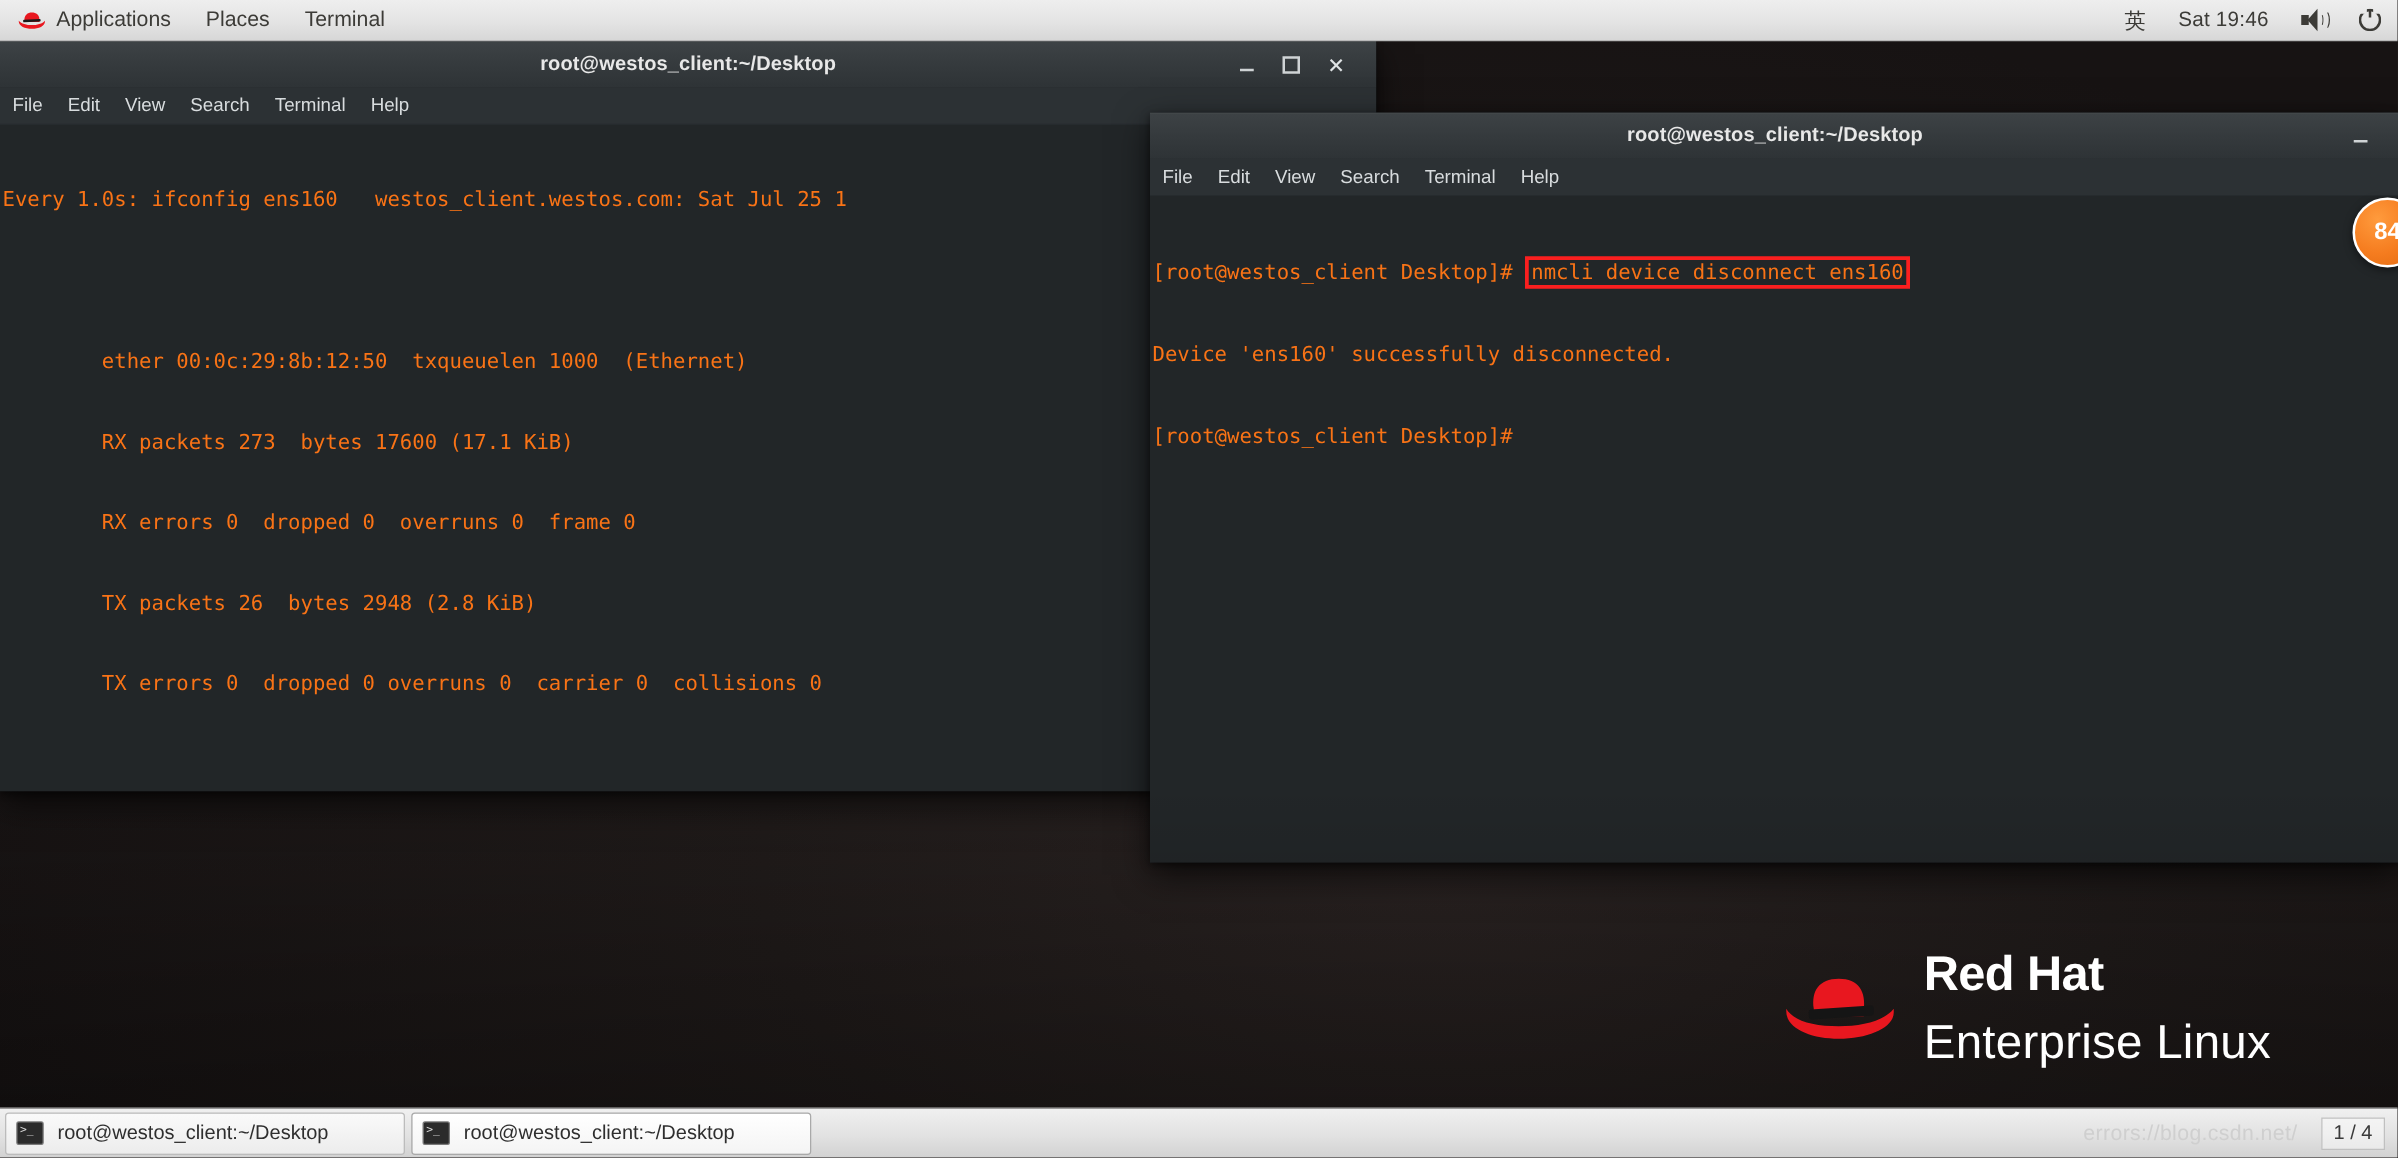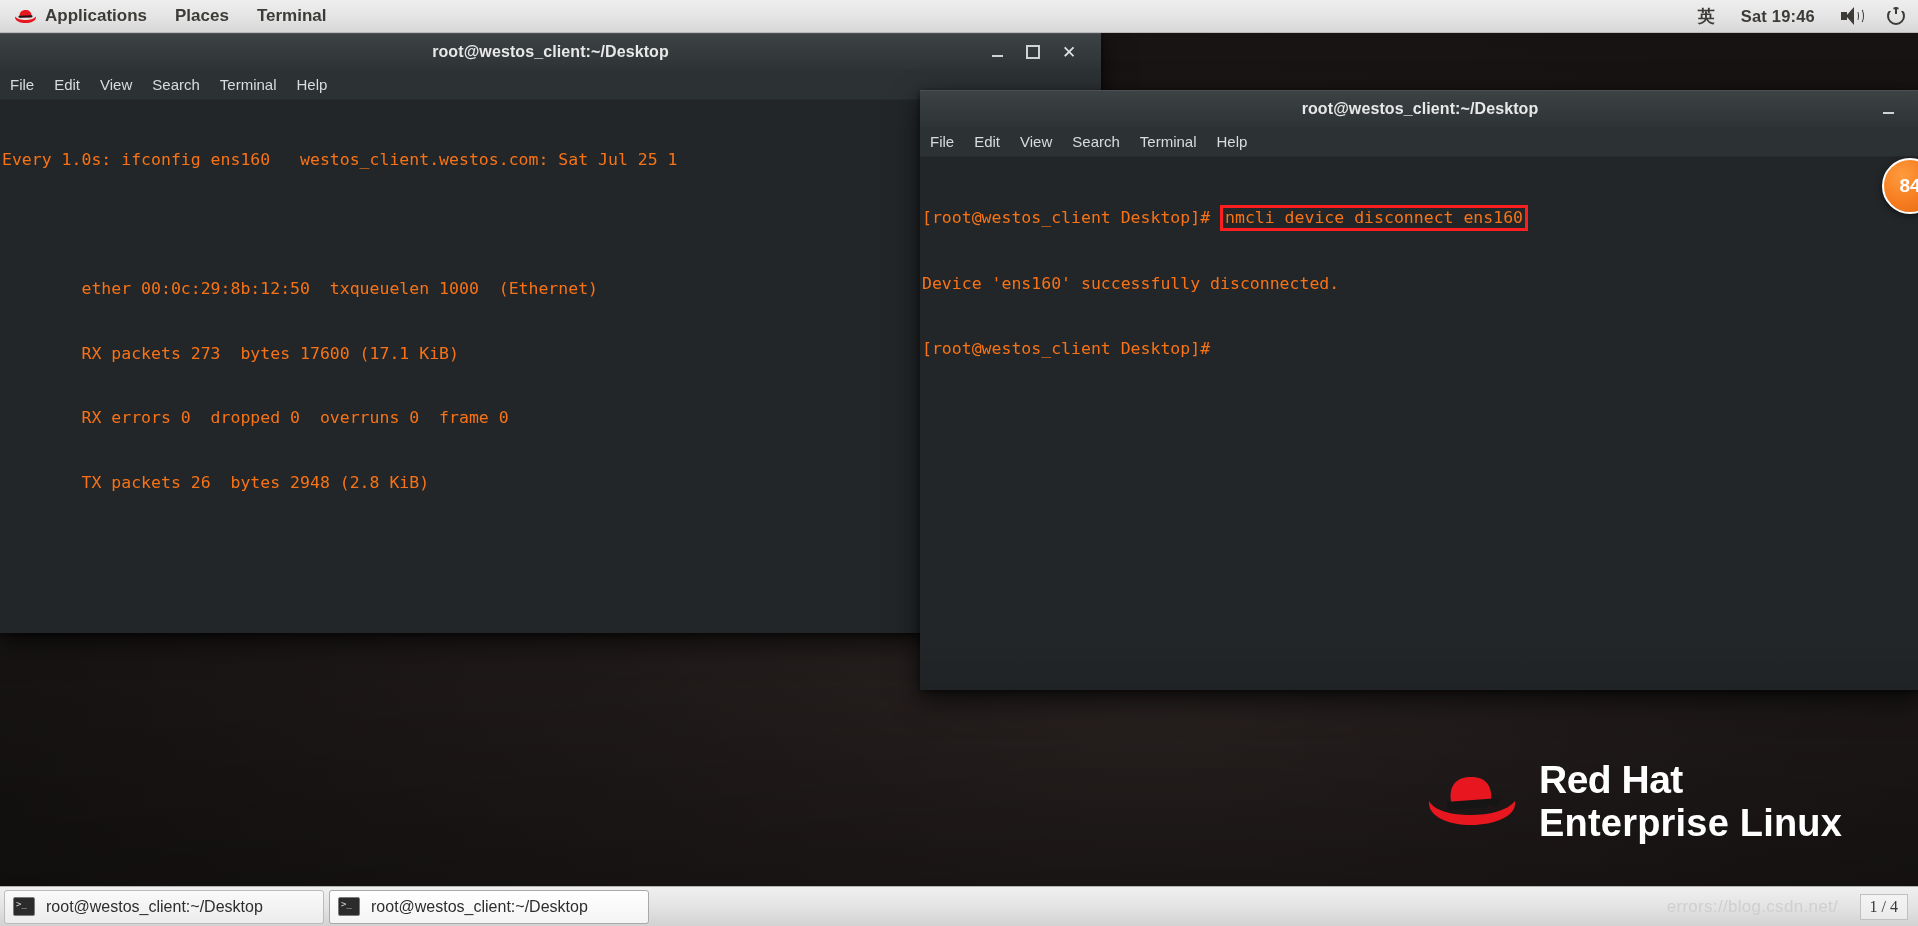--- a/index.html
+++ b/index.html
@@ -25,21 +25,20 @@
   }
 
   
   #top-panel {
     position: absolute; top:0; left:0; width:1918px; height:33px;
     background: linear-gradient(180deg, #eeeeee 0%, #e4e4e4 55%, #d7d7d7 100%);
     border-bottom: 1px solid #b9b9b9;
     display:flex; align-items:center;
     font-size:17px; color:#3c3b37;
     z-index: 80;
-    font-weight: bold;
   }
   .panel-item{
     height:33px; display:flex; align-items:center; gap:8px;
     padding: 0 14px; cursor: default; white-space: nowrap;
   }
   #panel-right{ margin-left:auto; display:flex; align-items:center; }
   #panel-right .panel-item{ padding: 0 13px; }
   .rh-hat-small{ width:23px; height:15px; position:relative; display:inline-block; }
   .clock{ font-size:16.5px; letter-spacing:.2px; }
 
@@ -128,21 +127,21 @@
 
   
   #rhel-logo{
     position:absolute; left:1425px; top:760px;
     display:flex; align-items:center; gap:22px;
     z-index:5;
   }
   .rh-hat{ position:relative; width:92px; height:60px; }
   .logo-text{ color:#fff; line-height:1; }
   .logo-l1{ font-size:39px; font-weight:bold; letter-spacing:-.5px; }
-  .logo-l2{ font-size:38px; font-weight:700; letter-spacing:.2px; margin-top:5px; }
+  .logo-l2{ font-size:38px; font-weight:400; letter-spacing:.2px; margin-top:16px; }
 
   
   #bottom-panel{
     position:absolute; left:0; bottom:0; width:1918px; height:40px;
     background: linear-gradient(180deg, #f0f0f0 0%, #e2e2e2 55%, #d2d2d2 100%);
     border-top:1px solid #b2b2b2;
     display:flex; align-items:center;
     z-index:80;
   }
   .task-btn{
@@ -175,21 +174,20 @@
     font-size:17px; color:#cfcfcf; letter-spacing:.3px;
     pointer-events:none;
   }
   #workspace-indicator{
     margin-right:10px; margin-left:16px;
     padding:3px 9px;
     border:1px solid #c0c0c0; border-radius:0;
     background: rgba(255,255,255,.45);
     font-size:16px; color:#3a3a3a;
     z-index:3;
-    font-family:Liberation Serif, serif;
   }
 
   
   .ico{ display:inline-block; }
   .spk{ width:20px; height:18px; position:relative; }
   .spk .body{
     position:absolute; left:0; top:5px; width:6px; height:8px; background:#3c3b37;
   }
   .spk .cone{
     position:absolute; left:5px; top:0; width:0; height:0;
@@ -273,20 +271,21 @@
       <div class="menu-item">Terminal</div>
       <div class="menu-item">Help</div>
     </div>
     <div class="term-body">
       <div class="term-line">Every 1.0s: ifconfig ens160   westos_client.westos.com: Sat Jul 25 1</div>
       <div class="term-line">&nbsp;</div>
       <div class="term-line">        ether 00:0c:29:8b:12:50  txqueuelen 1000  (Ethernet)</div>
       <div class="term-line">        RX packets 273  bytes 17600 (17.1 KiB)</div>
       <div class="term-line">        RX errors 0  dropped 0  overruns 0  frame 0</div>
       <div class="term-line">        TX packets 26  bytes 2948 (2.8 KiB)</div>
+      <div class="term-line">        TX errors 0  dropped 0 overruns 0  carrier 0  collisions 0</div>
     </div>
   </div>
 
   <div class="term" id="term2">
     <div class="term-titlebar">
       <div class="term-title">root@westos_client:~/Desktop</div>
       <div class="win-btns">
         <div class="win-btn wb-min"></div>
       </div>
     </div>

